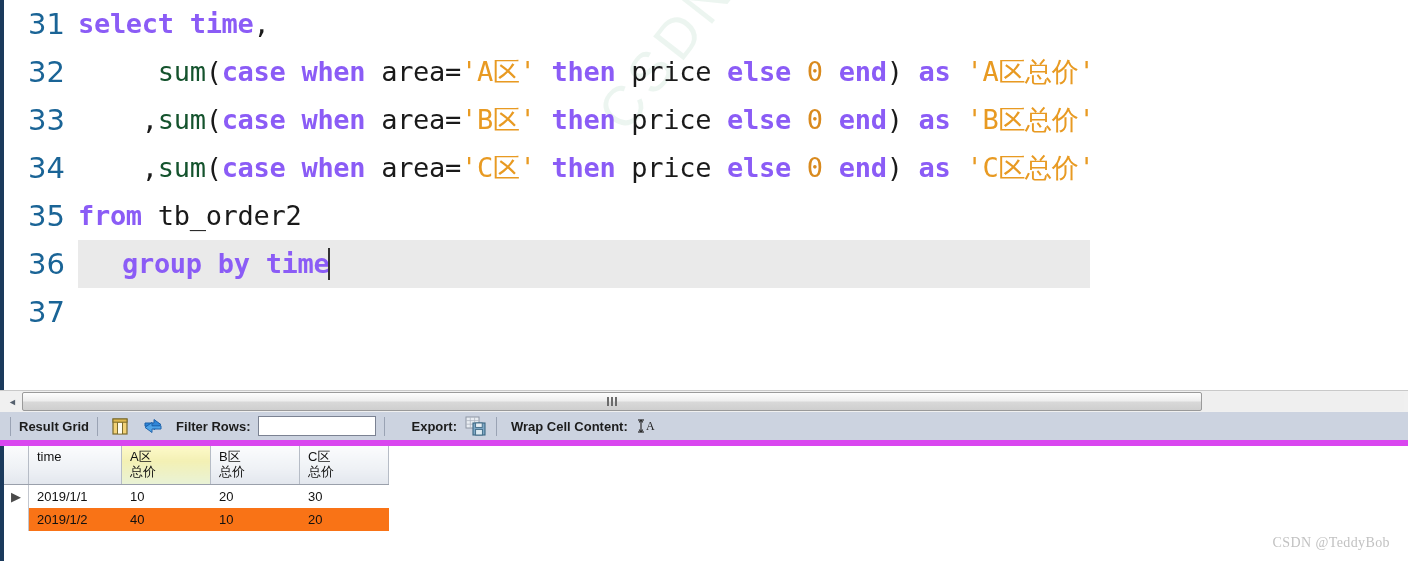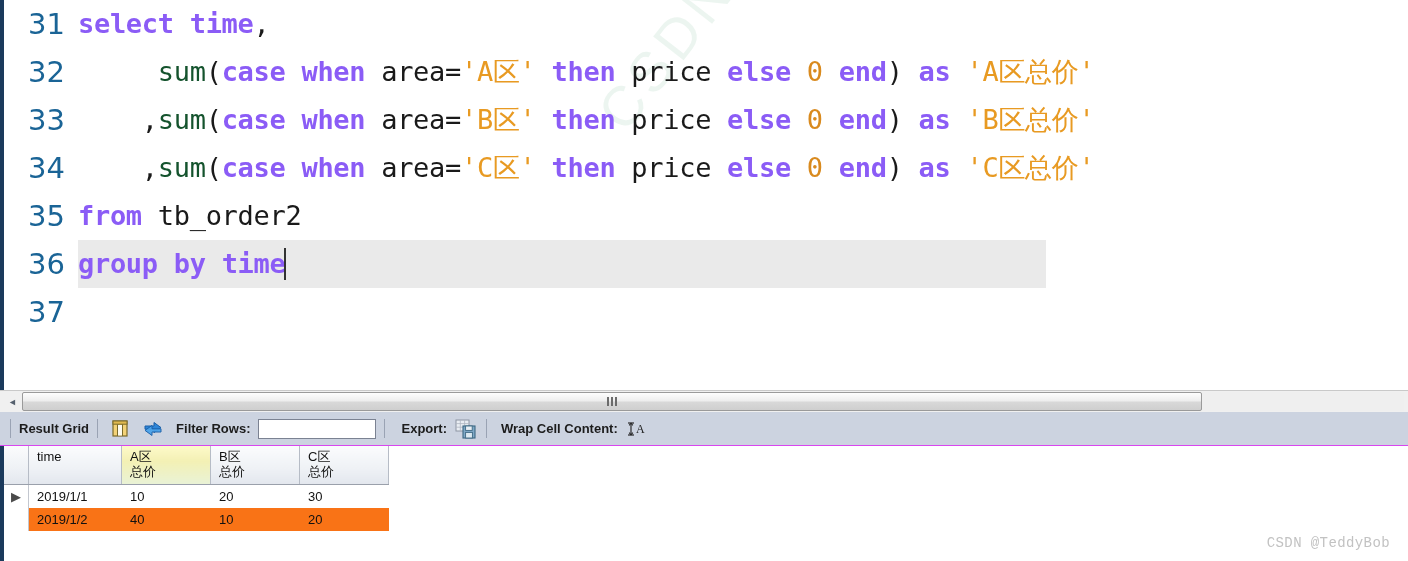--- a/index.html
+++ b/index.html
@@ -50,20 +50,21 @@
   .code-text {
     font-family: "DejaVu Sans Mono", monospace;
     font-size: 27px;
     line-height: 48px;
     white-space: pre;
     color: #1a1a1a;
     letter-spacing: -0.3px;
   }
   .code-line.current .code-text-wrap {
     background: #eaeaea;
+    padding-left: 44px;
   }
   .code-text-wrap { display: inline-block; }
 
   .kw   { color: #8b5cf6; font-weight: bold; }
   .fn   { color: #14532d; }
   .pl   { color: #1a1a1a; }
   .num  { color: #d98a1e; }
   .str  { color: #e89a22; }
   .ident{ color: #1a1a1a; }
   .caret {
@@ -132,21 +133,21 @@
 
   
   #result-toolbar {
     position: absolute;
     left: 0; top: 412px;
     width: 1408px; height: 34px;
     background: #ccd3e0;
     display: flex;
     align-items: center;
     box-sizing: border-box;
-    border-bottom: 1px solid #d946ef;
+    border-bottom: 6px solid #d946ef;
   }
   .tb-sep {
     width: 1px; height: 19px;
     background: #9aa3b4;
     margin: 0 8px;
   }
   .tb-label {
     font-family: "Liberation Sans", sans-serif;
     font-size: 13px;
     font-weight: bold;
@@ -170,21 +171,21 @@
     margin-left: 8px;
     width: 118px; height: 20px;
     background: #ffffff;
     border: 1px solid #7b8292;
     box-sizing: border-box;
     font-family: "Liberation Sans", sans-serif;
     font-size: 12px;
     padding: 0 3px;
     color: #111;
   }
-  #export-label { margin-left: 8px; text-align: center; }
+  #export-label { margin-left: 18px; text-align: center; }
   .icon-export { width: 24px; height: 22px; margin-left: 7px; position: relative; }
   #wrap-label { margin-left: 6px; }
   .icon-wrap { width: 20px; height: 20px; margin-left: 7px; position: relative; }
 
   
   #grid-area {
     position: absolute;
     left: 0; top: 446px;
     width: 1408px;
     height: 115px;
@@ -245,21 +246,21 @@
   .col-time { width: 78px; }
   .col-a { width: 74px; }
   .col-b { width: 74px; }
   .col-c { width: 74px; }
   .hdr-line2 { display: block; }
 
   #wm-bottom {
     position: absolute;
     right: 18px;
     bottom: 10px;
-    font-family: Liberation Mono, monospace;
+    font-family: Liberation Serif, serif;
     font-size: 14px;
     color: #c2c2c2;
     letter-spacing: 0.4px;
     user-select: none;
   }
 </style>
 </head>
 <body>
 
 <div id="editor">

